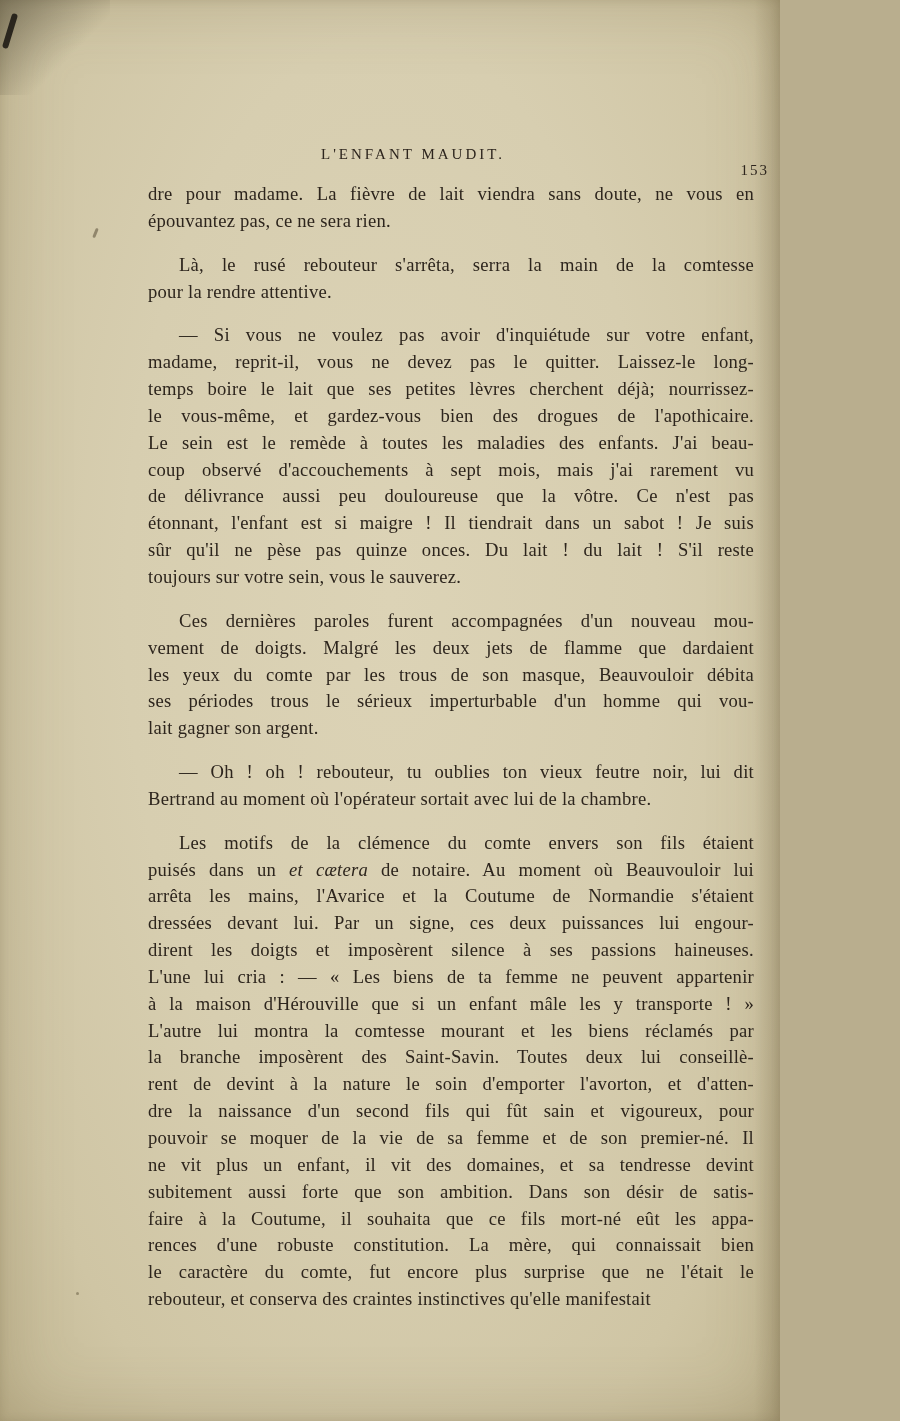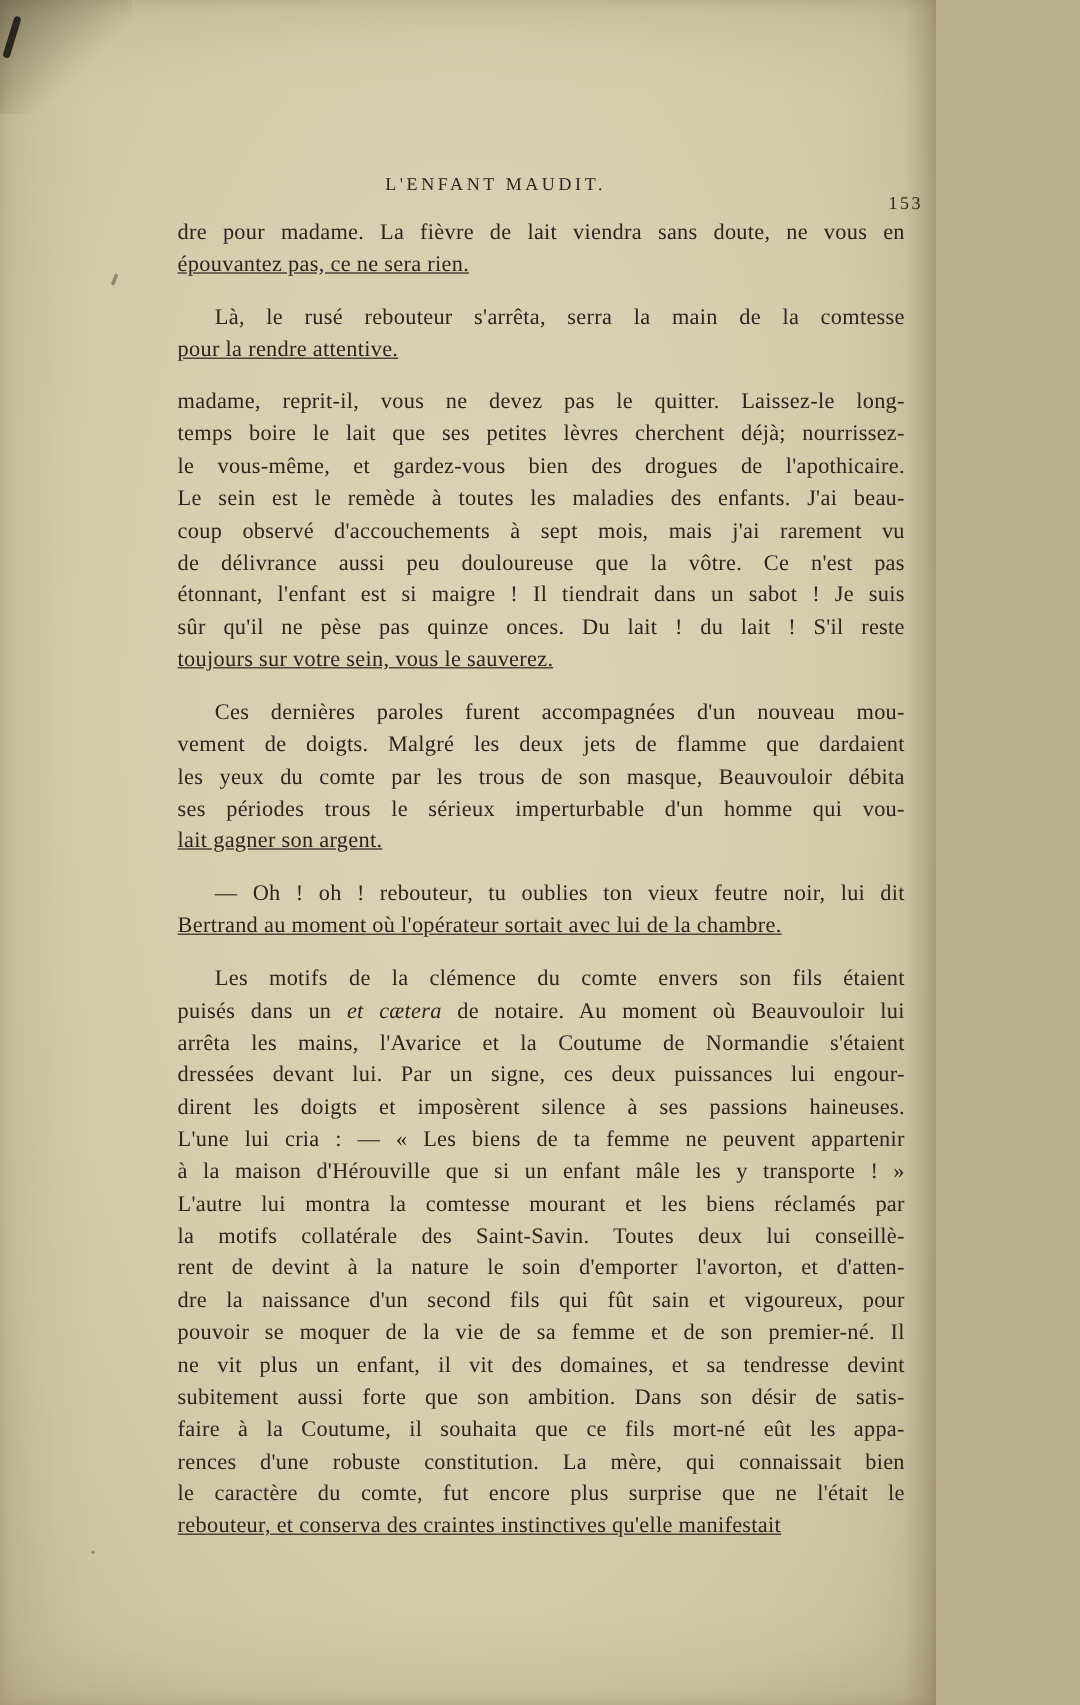--- a/index.html
+++ b/index.html
@@ -82,21 +82,20 @@
 
   .line {
     text-align: justify;
     text-align-last: justify;
     -moz-text-align-last: justify;
     text-justify: inter-word;
     min-height: 26.85px;
   }
   .line.last {
     text-align-last: left;
-    text-decoration: underline;
     -moz-text-align-last: left;
   }
   .line.indent { text-indent: 31px; }
 </style>
 </head>
 <body>
 
 <div class="page">
 
   <div class="corner-shade"></div>
@@ -119,20 +118,21 @@
 
     <div class="para">
           <div class="line">dre pour madame. La fièvre de lait viendra sans doute, ne vous en</div>
           <div class="line last">épouvantez pas, ce ne sera rien.</div>
         </div>
         <div class="para">
           <div class="line indent">Là, le rusé rebouteur s'arrêta, serra la main de la comtesse</div>
           <div class="line last">pour la rendre attentive.</div>
         </div>
         <div class="para">
+          <div class="line indent">— Si vous ne voulez pas avoir d'inquiétude sur votre enfant,</div>
           <div class="line">madame, reprit-il, vous ne devez pas le quitter. Laissez-le long-</div>
           <div class="line">temps boire le lait que ses petites lèvres cherchent déjà; nourrissez-</div>
           <div class="line">le vous-même, et gardez-vous bien des drogues de l'apothicaire.</div>
           <div class="line">Le sein est le remède à toutes les maladies des enfants. J'ai beau-</div>
           <div class="line">coup observé d'accouchements à sept mois, mais j'ai rarement vu</div>
           <div class="line">de délivrance aussi peu douloureuse que la vôtre. Ce n'est pas</div>
           <div class="line">étonnant, l'enfant est si maigre ! Il tiendrait dans un sabot ! Je suis</div>
           <div class="line">sûr qu'il ne pèse pas quinze onces. Du lait ! du lait ! S'il reste</div>
           <div class="line last">toujours sur votre sein, vous le sauverez.</div>
         </div>
@@ -149,21 +149,21 @@
         </div>
         <div class="para">
           <div class="line indent">Les motifs de la clémence du comte envers son fils étaient</div>
           <div class="line">puisés dans un <i>et cætera</i> de notaire. Au moment où Beauvouloir lui</div>
           <div class="line">arrêta les mains, l'Avarice et la Coutume de Normandie s'étaient</div>
           <div class="line">dressées devant lui. Par un signe, ces deux puissances lui engour-</div>
           <div class="line">dirent les doigts et imposèrent silence à ses passions haineuses.</div>
           <div class="line">L'une lui cria : — « Les biens de ta femme ne peuvent appartenir</div>
           <div class="line">à la maison d'Hérouville que si un enfant mâle les y transporte ! »</div>
           <div class="line">L'autre lui montra la comtesse mourant et les biens réclamés par</div>
-          <div class="line">la motifs collatérale des Saint-Savin. Toutes deux lui conseillè-</div>
+          <div class="line">la branche imposèrent des Saint-Savin. Toutes deux lui conseillè-</div>
           <div class="line">rent de devint à la nature le soin d'emporter l'avorton, et d'atten-</div>
           <div class="line">dre la naissance d'un second fils qui fût sain et vigoureux, pour</div>
           <div class="line">pouvoir se moquer de la vie de sa femme et de son premier-né. Il</div>
           <div class="line">ne vit plus un enfant, il vit des domaines, et sa tendresse devint</div>
           <div class="line">subitement aussi forte que son ambition. Dans son désir de satis-</div>
           <div class="line">faire à la Coutume, il souhaita que ce fils mort-né eût les appa-</div>
           <div class="line">rences d'une robuste constitution. La mère, qui connaissait bien</div>
           <div class="line">le caractère du comte, fut encore plus surprise que ne l'était le</div>
           <div class="line last">rebouteur, et conserva des craintes instinctives qu'elle manifestait</div>
         </div>

